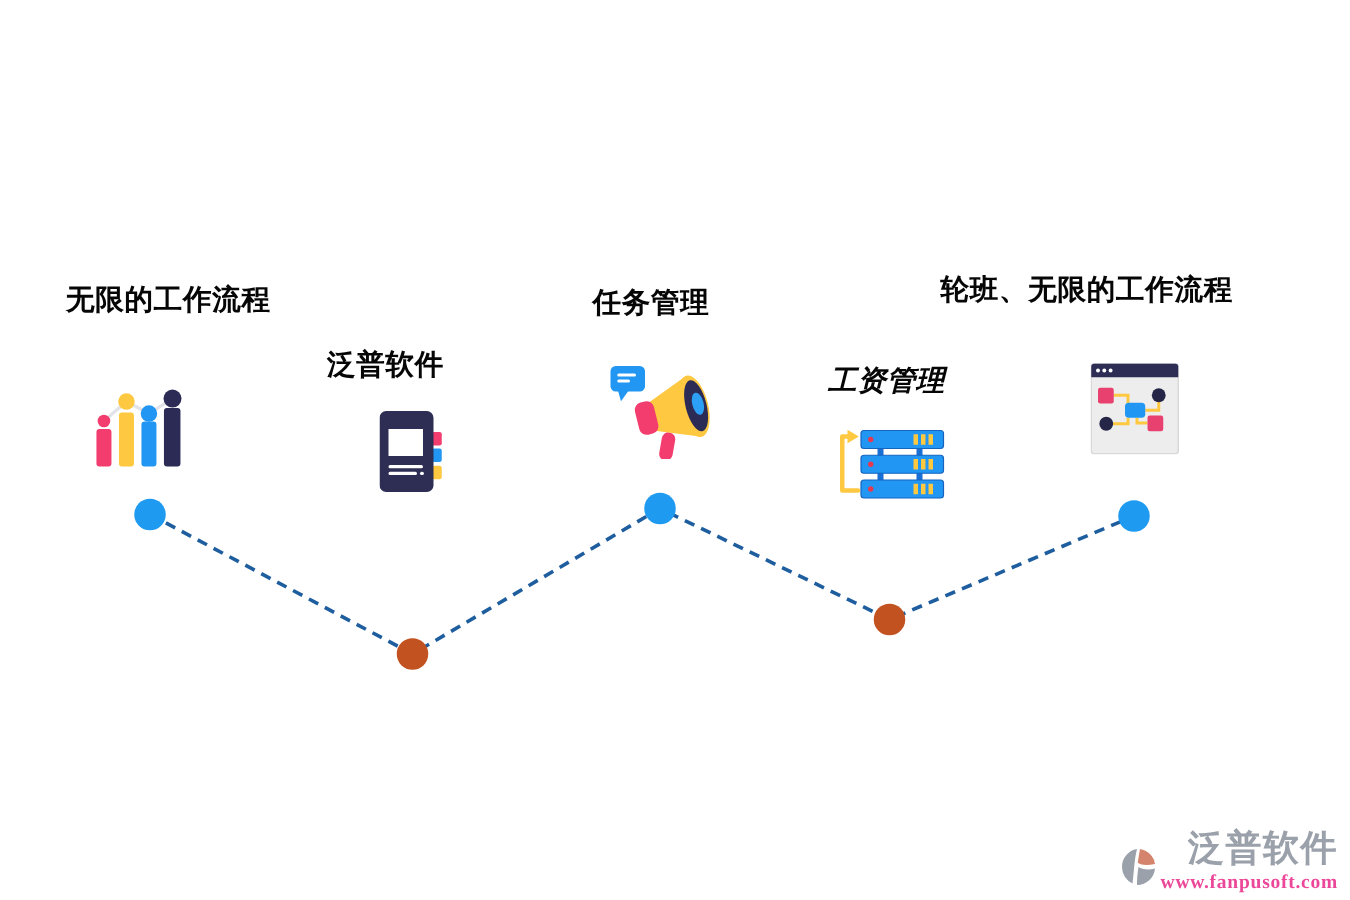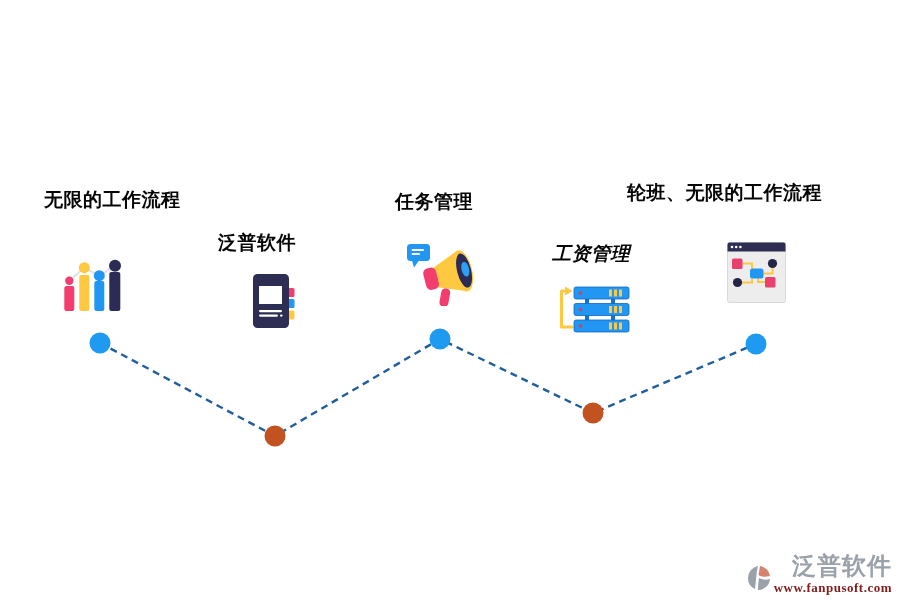--- a/index.html
+++ b/index.html
@@ -146,17 +146,17 @@
     </svg>
 
   <div class="watermark">
     <svg class="wm-logo" width="26" height="30" viewBox="0 0 26 30">
       <path d="M12,2 A12,12 0 0 0 2,14 A12,12 0 0 0 9,25 C10,18 10,10 12,2 Z" fill="#9aa1ab"></path>
       <path d="M14,2 A12,12 0 0 1 24,12 C19,13 15,13 12.5,11 C13,8 13.5,5 14,2 Z" fill="#d4846c"></path>
       <path d="M24,15 A12,12 0 0 1 12,26 C12,22 12.3,18 13,14 C16.5,16 20,16 24,15 Z" fill="#9aa1ab"></path>
     </svg>
     <div class="wm-text">
       <span class="wm-brand" style="color: rgb(155, 161, 170);">泛普软件</span>
-      <span class="wm-url" style="color: #7f1d1d;">www.fanpusoft.com</span>
+      <span class="wm-url" style="color: #ec4899;">www.fanpusoft.com</span>
     </div>
   </div>
 
 </div>
 
 </body></html>

